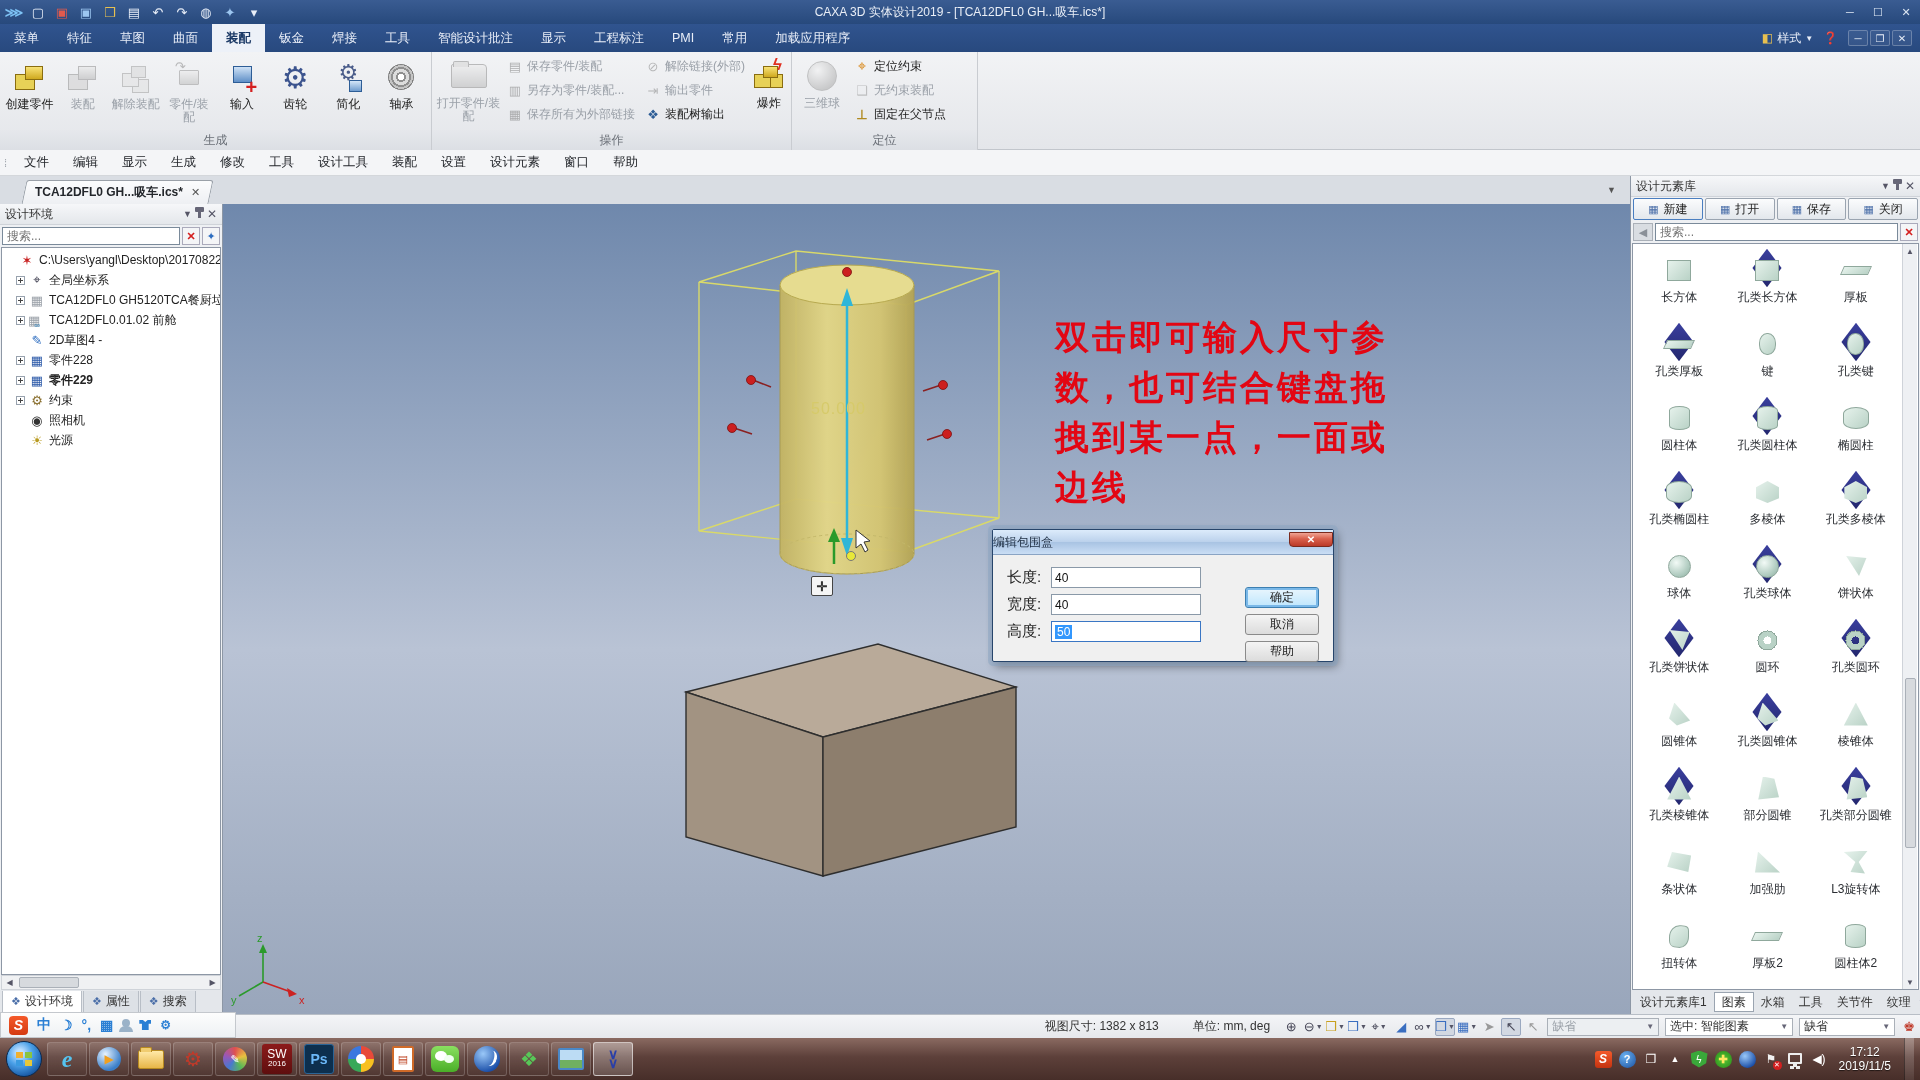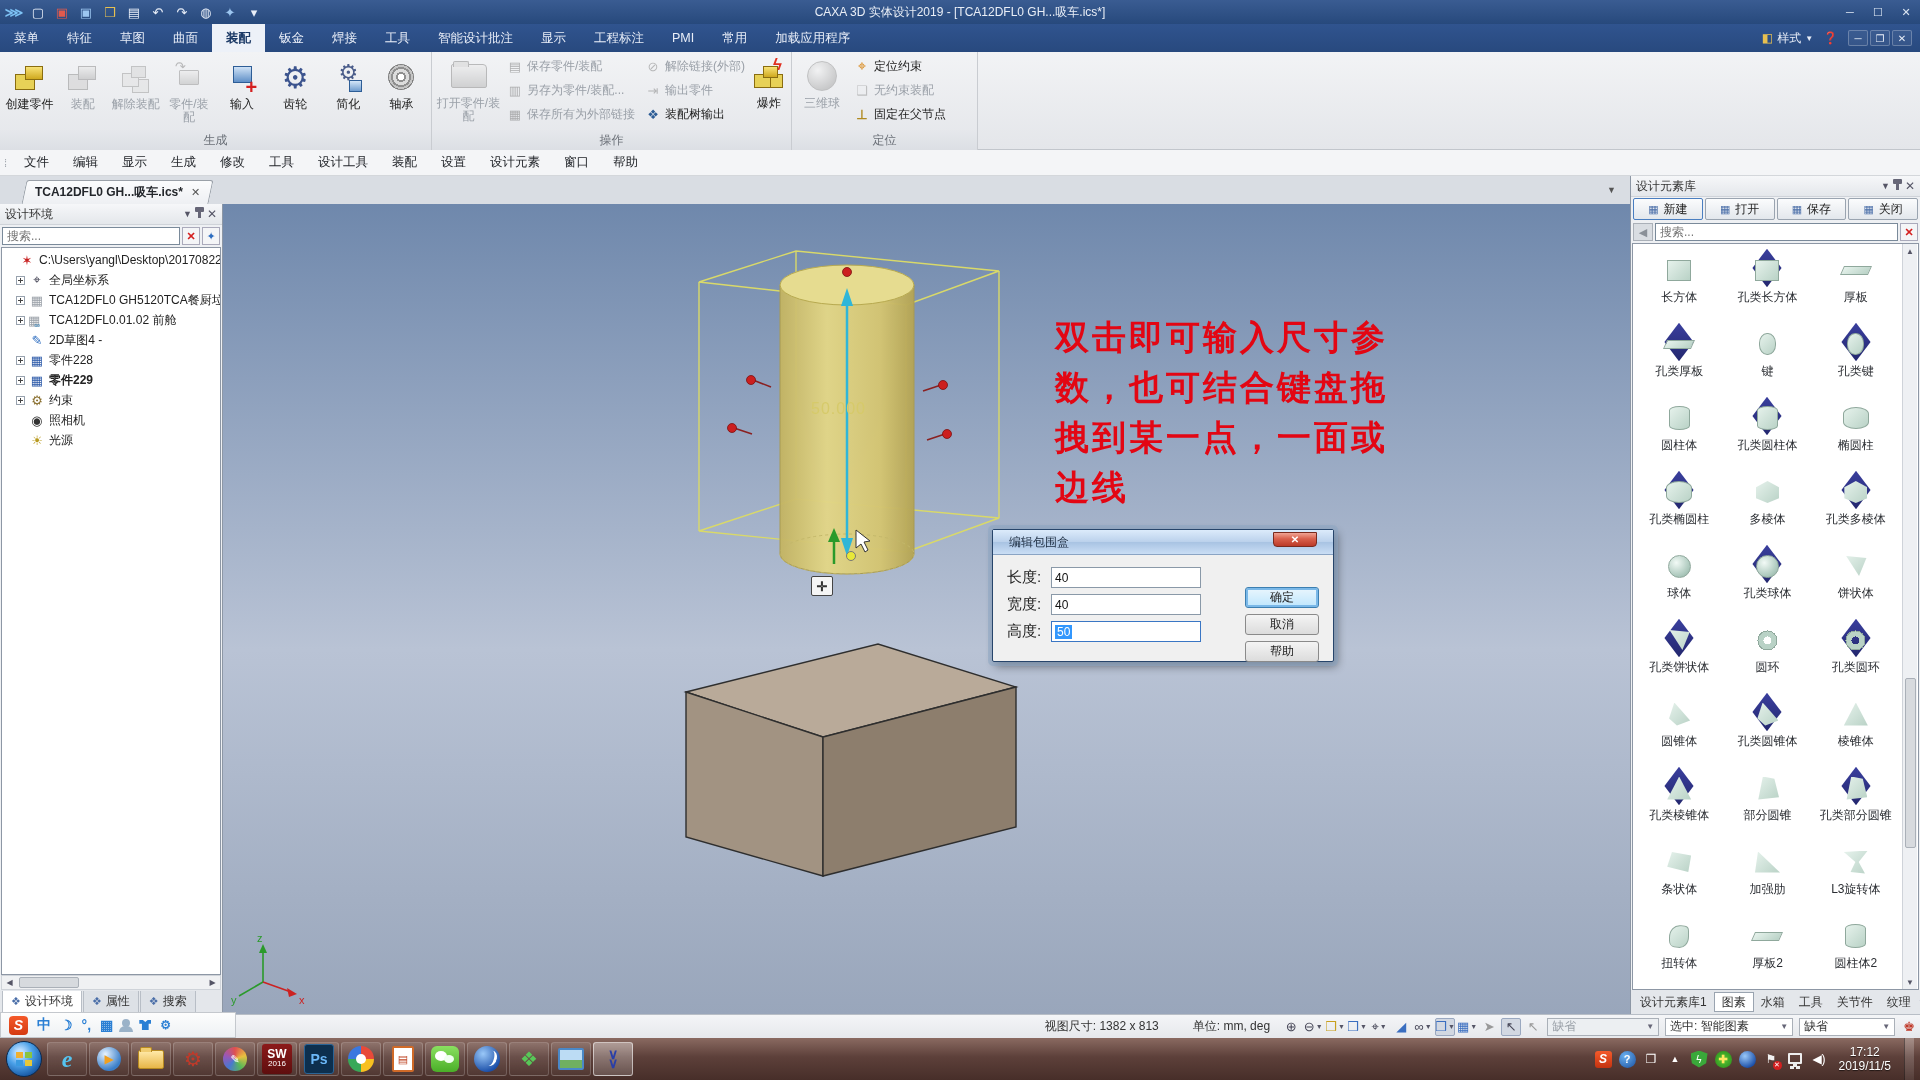--- a/index.html
+++ b/index.html
@@ -122,21 +122,21 @@
 
   
   .canvas{position:absolute;left:223px;top:204px;width:1407px;height:810px;background:linear-gradient(#6f88ac,#b9c3d5 55%,#99a6bb);overflow:hidden;}
   .canvas svg{position:absolute;left:0;top:0;}
   .dim-label{position:absolute;left:588px;top:196px;color:#d6ca6a;font-size:16px;letter-spacing:1px;}
   .annotation{position:absolute;left:832px;top:108px;width:400px;color:#e30613;font-family:"DejaVu Serif","Liberation Serif",serif;font-size:34px;line-height:50px;letter-spacing:3px;font-weight:700;}
   .drag-chip{position:absolute;left:588px;top:372px;width:22px;height:20px;background:#f5f5f5;border:1px solid #444;border-radius:2px;display:flex;align-items:center;justify-content:center;color:#333;font-size:13px;font-weight:bold;}
 
   
   .dialog{position:absolute;left:769px;top:325px;width:342px;height:133px;background:#f0f0f0;border:1px solid #27456b;box-shadow:0 0 0 4px rgba(140,165,195,.55), 3px 4px 10px rgba(0,0,0,.45);border-radius:2px;}
-  .dlg-title{height:25px;background:linear-gradient(#dcebfb,#bcd2ec 48%,#a9c4e3 52%,#cadeF5);display:flex;align-items:center;padding:0 16px;font-size:12px;color:#1c2c40;border-bottom:1px solid #8aa4c4;}
+  .dlg-title{height:25px;background:linear-gradient(#dcebfb,#bcd2ec 48%,#a9c4e3 52%,#cadeF5);display:flex;align-items:center;padding:0 0;font-size:12px;color:#1c2c40;border-bottom:1px solid #8aa4c4;}
   .dlg-close{margin-left:auto;width:44px;height:15px;background:linear-gradient(#f0a494,#d9604c 45%,#bb3категория0,#c24a38);background:linear-gradient(#f0a494,#d9604c 45%,#bb3a28);border:1px solid #7a2a1e;border-radius:0 0 4px 4px;display:flex;align-items:center;justify-content:center;color:#fff;font-size:10px;font-weight:bold;margin-top:-6px;}
   .dlg-body{position:relative;height:108px;}
   .dlg-row{position:absolute;left:14px;display:flex;align-items:center;}
   .dlg-row .flabel{width:44px;font-size:15px;color:#222;}
   .dlg-row input,.fakefield{width:150px;height:21px;border:1px solid #8a99a8;background:#fff;font-size:12px;padding:0 3px;font-family:inherit;color:#111;}
   .fakefield{border:1px solid #3a76c4;display:flex;align-items:center;}
   .fakefield .selval{background:#3297fd;color:#fff;padding:0 2px;font-size:12px;}
   .dlg-btn{position:absolute;left:252px;width:74px;height:21px;display:flex;align-items:center;justify-content:center;font-size:12px;background:linear-gradient(#f4f4f4,#dcdcdc);border:1px solid #8a8a8a;border-radius:3px;margin-top:20px;}
   .dlg-btn[data-default="true"]{background:linear-gradient(#eaf6fd,#bee6fd);border:1px solid #3c7fb1;box-shadow:0 0 0 2px #7ab8e8 inset;}
 
@@ -208,21 +208,21 @@
      linear-gradient(#e8c838,#e8c838) 9px 8px/7px 6px no-repeat;}
   .tile{width:40px;height:34px;border-radius:3px;margin:0 1px;border:1px solid rgba(255,255,255,.18);background:linear-gradient(rgba(255,255,255,.12),rgba(255,255,255,.03));display:flex;align-items:center;justify-content:center;position:relative;}
   .tile[data-active="true"]{background:linear-gradient(rgba(255,255,255,.38),rgba(255,255,255,.16));border-color:rgba(255,255,255,.55);}
   .tk-ie{color:#55c4f0;font-size:24px;font-style:italic;font-family:"Liberation Serif",serif;font-weight:bold;}
   .tk-wmp{width:24px;height:24px;border-radius:50%;background:radial-gradient(circle at 35% 30%,#e8f4ff,#3a7ec8 70%);display:flex;align-items:center;justify-content:center;color:#f0a020;font-size:12px;}
   .tk-folder{width:26px;height:19px;background:linear-gradient(#ffe9a8,#e8b648);border:1px solid #b88a20;border-radius:2px;position:relative;}
   .tk-folder::before{content:"";position:absolute;top:-4px;left:1px;width:10px;height:4px;background:#f0cc70;border:1px solid #b88a20;border-bottom:none;border-radius:2px 2px 0 0;}
   .tk-sys{color:#c03a2a;font-size:20px;}
   .tk-paint{width:24px;height:24px;border-radius:50%;background:conic-gradient(#e05050,#e8c040,#58b858,#4878d0,#9858b8,#e05050);display:flex;align-items:center;justify-content:center;color:#fff;font-size:11px;}
   .tk-sw{width:30px;height:30px;background:linear-gradient(#8c1a1a,#5e0e0e);border-radius:3px;color:#fff;display:flex;flex-direction:column;align-items:center;justify-content:center;line-height:10px;}
-  .tk-sw .l1{font-size:12px;font-weight:bold;}
+  .tk-sw .l1{font-size:12px;font-weight:normal;}
   .tk-sw .l2{font-size:8px;}
   .tk-ps{width:30px;height:30px;background:#0d2f4e;border:1px solid #2a6496;border-radius:3px;color:#6cb8f8;font-weight:bold;font-size:14px;display:flex;align-items:center;justify-content:center;}
   .tk-browser{width:26px;height:26px;border-radius:50%;background:conic-gradient(#e84a3a 0 25%,#f8c020 25% 50%,#38a858 50% 75%,#3a78e0 75% 100%);position:relative;}
   .tk-browser::after{content:"";position:absolute;inset:8px;border-radius:50%;background:#fff;}
   .tk-doc{width:22px;height:26px;background:#fff;border:2px solid #d06a28;border-radius:2px;display:flex;align-items:center;justify-content:center;color:#c04828;font-size:11px;}
   .tk-wechat{width:28px;height:26px;background:linear-gradient(#8ae060,#4aae28);border-radius:6px;position:relative;}
   .tk-wechat::before{content:"";position:absolute;top:5px;left:4px;width:12px;height:10px;background:#fff;border-radius:50%;}
   .tk-wechat::after{content:"";position:absolute;top:9px;left:13px;width:10px;height:8px;background:#f0fff0;border-radius:50%;}
   .tk-orb{width:26px;height:26px;border-radius:50%;background:radial-gradient(circle at 35% 30%,#9ac8f8,#1a4ea8 75%);position:relative;}
   .tk-orb::after{content:"";position:absolute;top:4px;left:10px;width:10px;height:16px;border-radius:50%;border-right:3px solid #fff;transform:rotate(14deg);}

